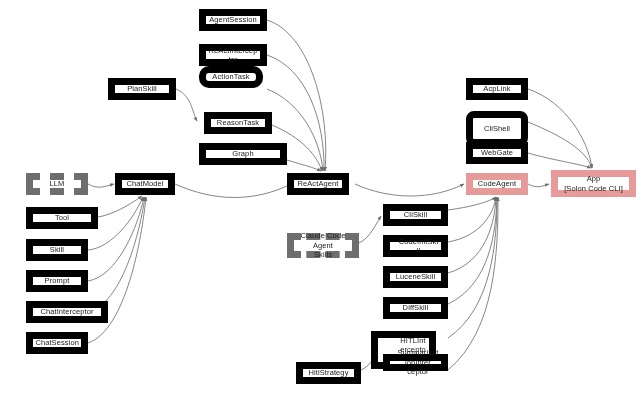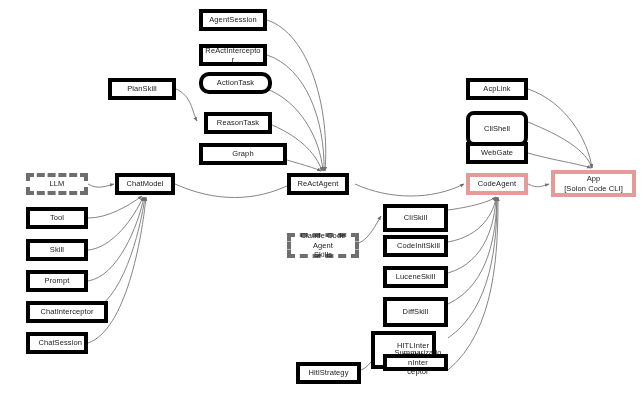--- a/index.html
+++ b/index.html
@@ -27,21 +27,21 @@
     pointer-events: none;
   }
   .node {
     position: absolute;
     box-sizing: border-box;
     display: flex;
     align-items: center;
     justify-content: center;
     text-align: center;
     background: #ffffff;
-    border: 4px solid #000000;
+    border: 7px solid #000000;
     color: #1a1a1a;
     font-size: 7.5px;
     line-height: 1.25;
     letter-spacing: 0.1px;
     padding: 1px 2px;
     z-index: 2;
   }
   .node.dashed {
     border-style: dashed;
     border-color: #6e6e6e;
@@ -102,33 +102,33 @@
   <div id="nodes-group">
       <div class="node" style="left: 108px; top: 78px; width: 68px; height: 22px;">
         <span class="label">PlanSkill</span>
       </div>
       <div class="node" style="left: 199px; top: 9px; width: 68px; height: 22px;">
         <span class="label">AgentSession</span>
       </div>
       <div class="node" style="left: 199px; top: 44px; width: 68px; height: 22px;">
         <span class="label">ReActInterceptor</span>
       </div>
-      <div class="node" style="left: 199px; top: 72px; width: 73px; height: 22px; border-radius: 10px;">
+      <div class="node" style="left: 199px; top: 66px; width: 64px; height: 22px; border-radius: 10px;">
         <span class="label">ActionTask</span>
       </div>
       <div class="node" style="left: 204px; top: 112px; width: 68px; height: 22px;">
         <span class="label">ReasonTask</span>
       </div>
       <div class="node" style="left: 199px; top: 143px; width: 88px; height: 22px;">
         <span class="label">Graph</span>
       </div>
       <div class="node dashed" style="left: 26px; top: 173px; width: 62px; height: 22px;">
         <span class="label">LLM</span>
       </div>
-      <div class="node" style="left: 26px; top: 207px; width: 62px; height: 22px;">
+      <div class="node" style="left: 26px; top: 207px; width: 72px; height: 22px;">
         <span class="label">Tool</span>
       </div>
       <div class="node" style="left: 26px; top: 239px; width: 62px; height: 22px;">
         <span class="label">Skill</span>
       </div>
       <div class="node" style="left: 26px; top: 270px; width: 62px; height: 22px;">
         <span class="label">Prompt</span>
       </div>
       <div class="node" style="left: 26px; top: 301px; width: 82px; height: 22px;">
         <span class="label">ChatInterceptor</span>
@@ -155,30 +155,30 @@
       <div class="node" style="left: 466px; top: 111px; width: 62px; height: 35px; border-radius: 8px;">
         <span class="label">CliShell</span>
       </div>
       <div class="node" style="left: 466px; top: 142px; width: 62px; height: 22px;">
         <span class="label">WebGate</span>
       </div>
       <div class="node dashed" style="left: 287px; top: 233px; width: 72px; height: 25px;">
         <span class="label">Claude Code Agent
 Skills</span>
       </div>
-      <div class="node" style="left: 383px; top: 204px; width: 65px; height: 28px;">
+      <div class="node" style="left: 383px; top: 204px; width: 65px; height: 22px;">
         <span class="label">CliSkill</span>
       </div>
       <div class="node" style="left: 383px; top: 235px; width: 65px; height: 22px; padding-left: 8px;">
         <span class="label">CodeInitSkill</span>
       </div>
       <div class="node" style="left: 383px; top: 266px; width: 65px; height: 22px;">
         <span class="label">LuceneSkill</span>
       </div>
-      <div class="node" style="left: 383px; top: 297px; width: 65px; height: 30px; text-align: center;">
+      <div class="node" style="left: 383px; top: 297px; width: 65px; height: 22px; text-align: center;">
         <span class="label">DiffSkill</span>
       </div>
       <div class="node" style="left: 371px; top: 331px; width: 65px; height: 38px; padding-left: 21px;">
         <span class="label">HITLInterceptor</span>
       </div>
       <div class="node" style="left: 383px; top: 354px; width: 65px; height: 17px; padding-left: 7px;">
         <span class="label">SummarizationInter
 ceptor</span>
       </div>
       <div class="node" style="left: 296px; top: 362px; width: 65px; height: 22px;">

